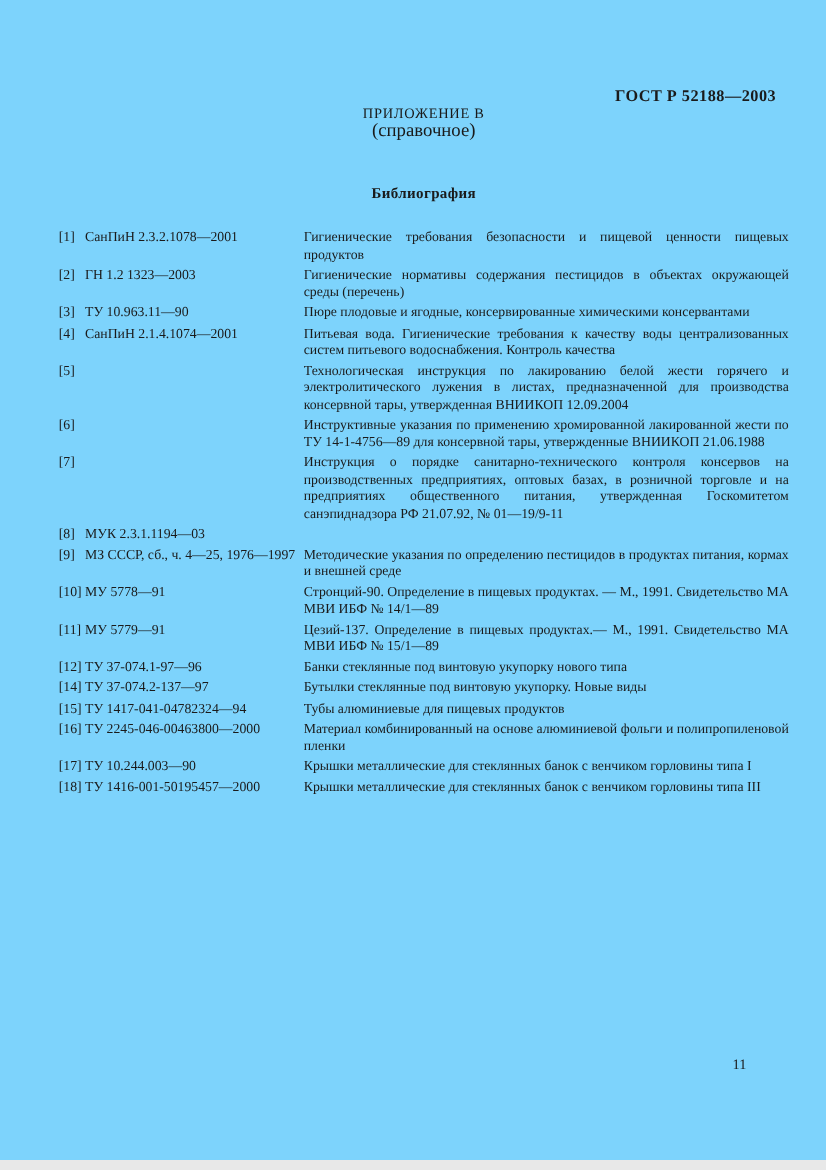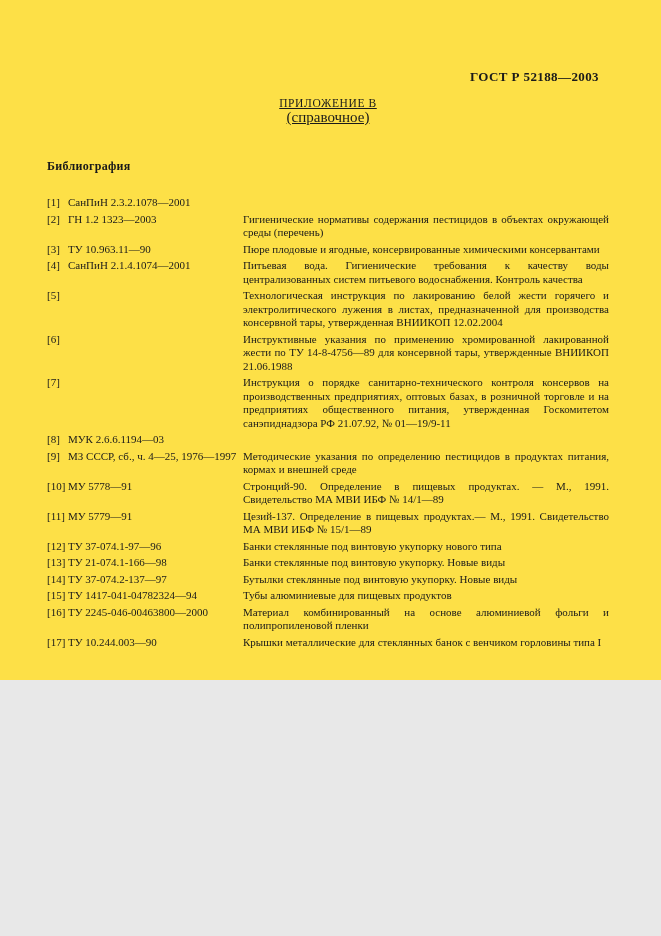--- a/index.html
+++ b/index.html
@@ -1,52 +1,51 @@
 <!DOCTYPE html>
 <html lang="ru"><head>
 <meta charset="utf-8">
 <style>
   html, body { margin: 0; padding: 0; background: #e8e8e8; }
   .page {
     position: relative;
     width: 661px;
-    height: 680px;
+    height: 928px;
     margin: 0 auto;
-    background: #fde047;
+    background: #7dd3fc;
     font-family: "Liberation Serif", "DejaVu Serif", serif;
     color: #1a1a1a;
     box-sizing: border-box;
-    padding: 69px 52px 0 47px;
+    padding: 69px 30px 0 47px;
     overflow: hidden;
   }
   .gost-header {
     text-align: right;
     padding-right: 10px;
     font-weight: bold;
     font-size: 13px;
     letter-spacing: 0.4px;
     white-space: nowrap;
   }
   .appendix-block {
-    margin-top: 12px;
+    margin-top: 0;
     text-align: center;
     line-height: 13px;
-    text-decoration: underline;
   }
   .appendix-title {
     font-size: 11.5px;
     letter-spacing: 0.6px;
   }
   .appendix-subtitle {
     font-size: 15px;
     margin-top: 1px;
   }
   .section-title {
     margin: 35px 0 0 0;
-    text-align: left;
+    text-align: center;
     font-size: 12px;
     font-weight: bold;
     letter-spacing: 0.3px;
   }
   .bib-list {
     margin-top: 22px;
   }
   .bib-item {
     display: flex;
     align-items: flex-start;
@@ -63,21 +62,21 @@
     white-space: nowrap;
     overflow: visible;
   }
   .bib-item .desc {
     flex: 1 1 auto;
     text-align: justify;
   }
   .page-number {
     position: absolute;
     top: 846px;
-    left: 564px;
+    left: 586px;
     font-size: 11.5px;
   }
 </style>
 </head>
 <body>
 
 <div class="page">
 
   <div class="gost-header">ГОСТ Р 52188—2003</div>
 
@@ -85,20 +84,21 @@
     <div class="appendix-title">ПРИЛОЖЕНИЕ В</div>
     <div class="appendix-subtitle">(справочное)</div>
   </div>
 
   <div class="section-title">Библиография</div>
 
   <div class="bib-list">
   <div class="bib-item">
     <span class="num">[1]</span>
     <span class="code">СанПиН 2.3.2.1078—2001</span>
+    <span class="desc">Гигиенические требования безопасности и пищевой ценности пищевых продуктов</span>
   </div>
 
   <div class="bib-item">
     <span class="num">[2]</span>
     <span class="code">ГН 1.2 1323—2003</span>
     <span class="desc">Гигиенические нормативы содержания пестицидов в объектах окружающей среды (перечень)</span>
   </div>
 
   <div class="bib-item">
     <span class="num">[3]</span>
@@ -108,38 +108,38 @@
 
   <div class="bib-item">
     <span class="num">[4]</span>
     <span class="code">СанПиН 2.1.4.1074—2001</span>
     <span class="desc">Питьевая вода. Гигиенические требования к качеству воды централизованных систем питьевого водоснабжения. Контроль качества</span>
   </div>
 
   <div class="bib-item">
     <span class="num">[5]</span>
     <span class="code"></span>
-    <span class="desc">Технологическая инструкция по лакированию белой жести горячего и электролитического лужения в листах, предназначенной для производства консервной тары, утвержденная ВНИИКОП 12.02.2004</span>
+    <span class="desc">Технологическая инструкция по лакированию белой жести горячего и электролитического лужения в листах, предназначенной для производства консервной тары, утвержденная ВНИИКОП 12.09.2004</span>
   </div>
 
   <div class="bib-item">
     <span class="num">[6]</span>
     <span class="code"></span>
-    <span class="desc">Инструктивные указания по применению хромированной лакированной жести по ТУ 14-8-4756—89 для консервной тары, утвержденные ВНИИКОП 21.06.1988</span>
+    <span class="desc">Инструктивные указания по применению хромированной лакированной жести по ТУ 14-1-4756—89 для консервной тары, утвержденные ВНИИКОП 21.06.1988</span>
   </div>
 
   <div class="bib-item">
     <span class="num">[7]</span>
     <span class="code"></span>
     <span class="desc">Инструкция о порядке санитарно-технического контроля консервов на производственных предприятиях, оптовых базах, в розничной торговле и на предприятиях общественного питания, утвержденная Госкомитетом санэпиднадзора РФ 21.07.92, № 01—19/9-11</span>
   </div>
 
   <div class="bib-item">
     <span class="num">[8]</span>
-    <span class="code">МУК 2.6.6.1194—03</span>
+    <span class="code">МУК 2.3.1.1194—03</span>
   </div>
 
   <div class="bib-item">
     <span class="num">[9]</span>
     <span class="code">МЗ СССР, сб., ч. 4—25, 1976—1997</span>
     <span class="desc">Методические указания по определению пестицидов в продуктах питания, кормах и внешней среде</span>
   </div>
 
   <div class="bib-item">
     <span class="num">[10]</span>
@@ -152,25 +152,20 @@
     <span class="code">МУ 5779—91</span>
     <span class="desc">Цезий-137. Определение в пищевых продуктах.— М., 1991. Свидетельство МА МВИ ИБФ № 15/1—89</span>
   </div>
 
   <div class="bib-item">
     <span class="num">[12]</span>
     <span class="code">ТУ 37-074.1-97—96</span>
     <span class="desc">Банки стеклянные под винтовую укупорку нового типа</span>
   </div>
 
-  <div class="bib-item">
-    <span class="num">[13]</span>
-    <span class="code">ТУ 21-074.1-166—98</span>
-    <span class="desc">Банки стеклянные под винтовую укупорку. Новые виды</span>
-  </div>
 
   <div class="bib-item">
     <span class="num">[14]</span>
     <span class="code">ТУ 37-074.2-137—97</span>
     <span class="desc">Бутылки стеклянные под винтовую укупорку. Новые виды</span>
   </div>
 
   <div class="bib-item">
     <span class="num">[15]</span>
     <span class="code">ТУ 1417-041-04782324—94</span>
@@ -182,17 +177,22 @@
     <span class="code">ТУ 2245-046-00463800—2000</span>
     <span class="desc">Материал комбинированный на основе алюминиевой фольги и полипропиленовой пленки</span>
   </div>
 
   <div class="bib-item">
     <span class="num">[17]</span>
     <span class="code">ТУ 10.244.003—90</span>
     <span class="desc">Крышки металлические для стеклянных банок с венчиком горловины типа I</span>
   </div>
 
+  <div class="bib-item">
+    <span class="num">[18]</span>
+    <span class="code">ТУ 1416-001-50195457—2000</span>
+    <span class="desc">Крышки металлические для стеклянных банок с венчиком горловины типа III</span>
+  </div>
 </div>
 
   <div class="page-number">11</div>
 
 </div>
 
 </body></html>

